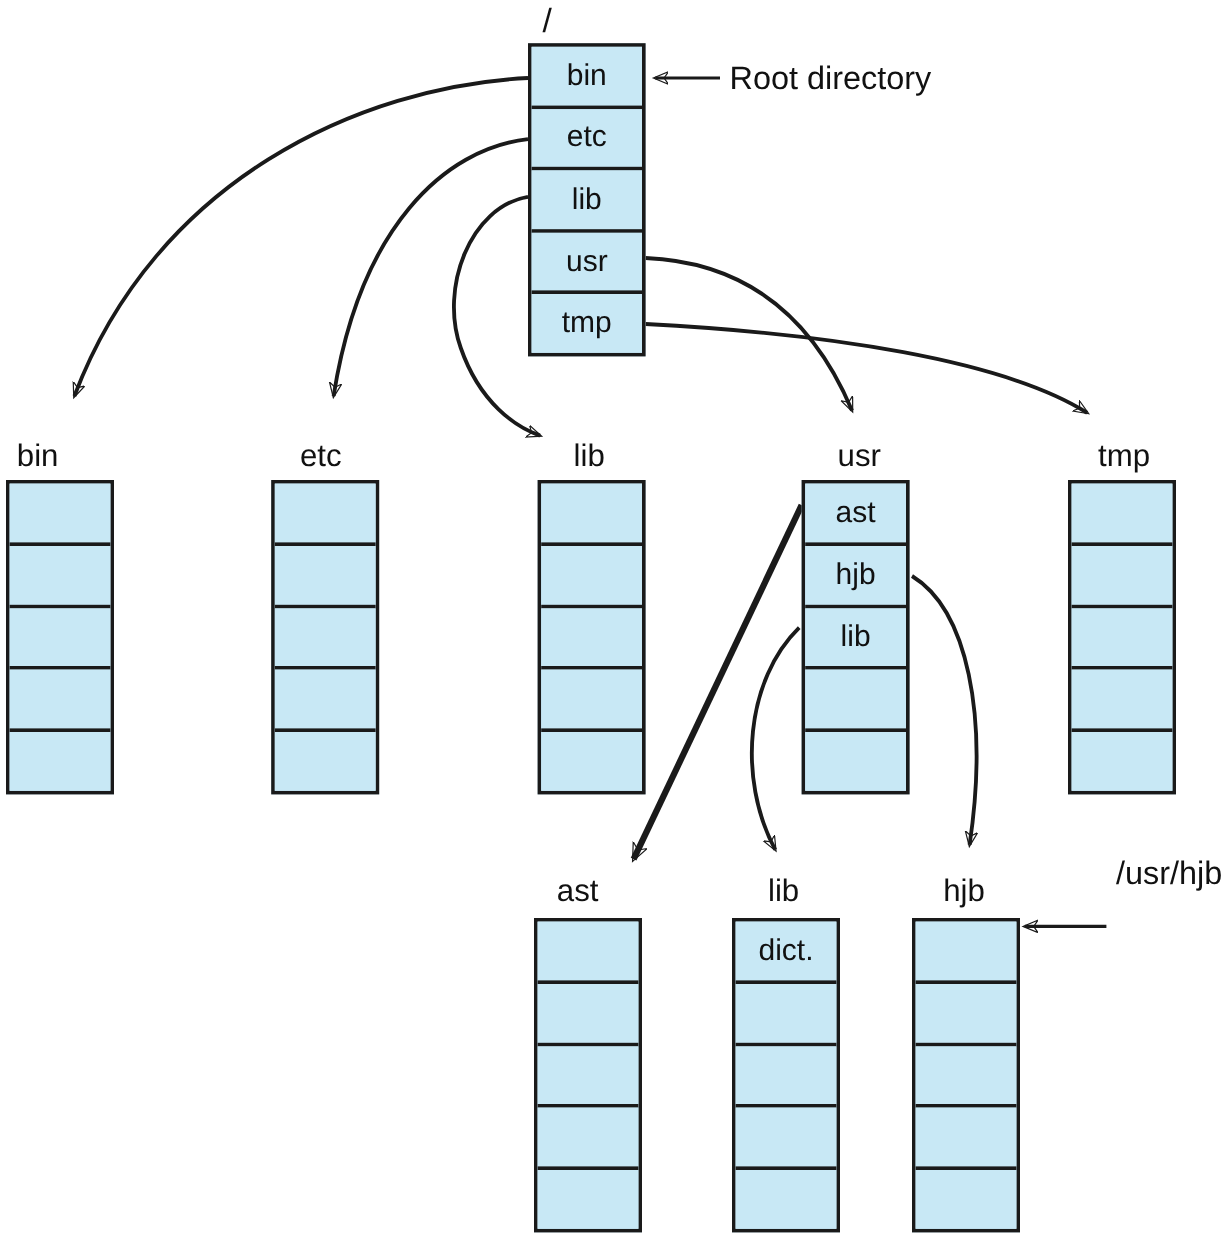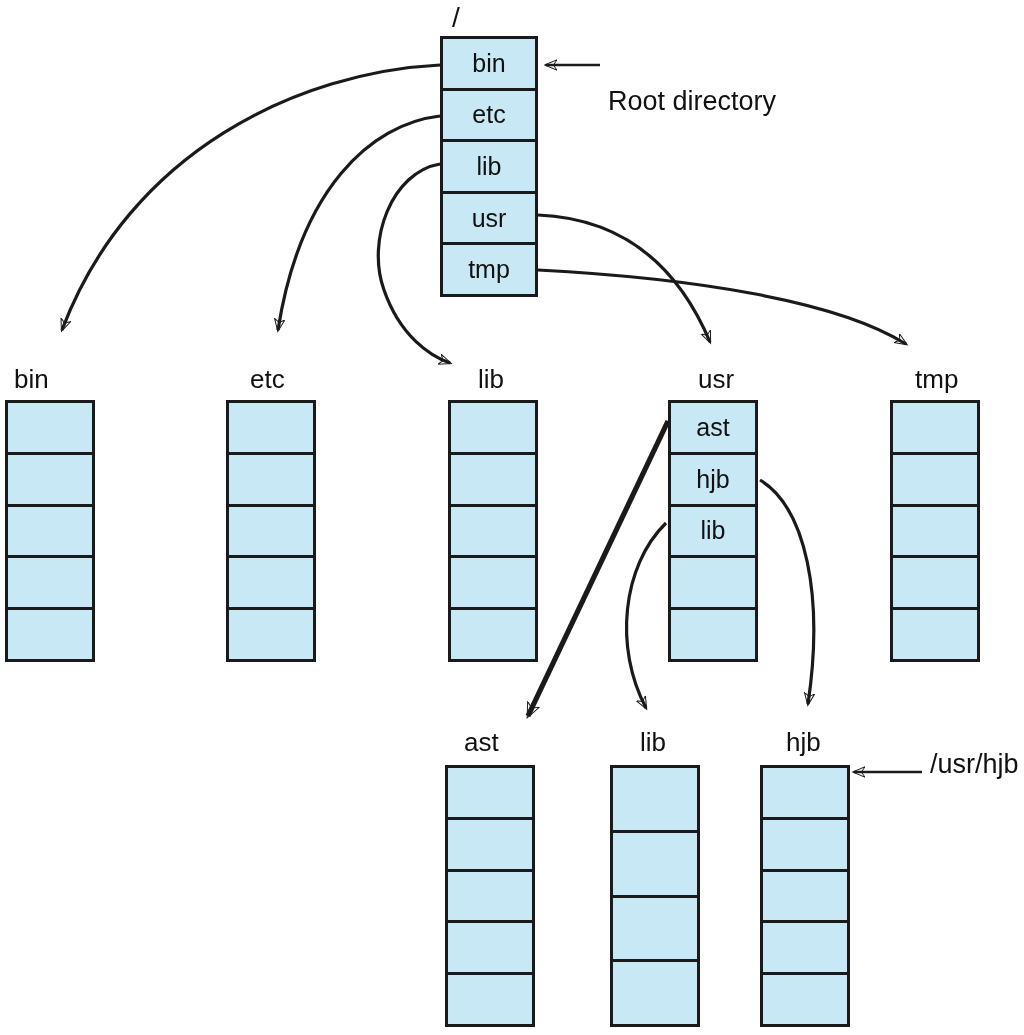--- a/index.html
+++ b/index.html
@@ -44,21 +44,20 @@
     color: #111111;
     white-space: nowrap;
     line-height: 1;
   }
   .annot-label {
     position: absolute;
     font-size: 27px;
     color: #111111;
     white-space: nowrap;
     line-height: 1;
-    margin-top: 36px;
   }
   svg.edges {
     position: absolute;
     left: 0;
     top: 0;
     width: 1024px;
     height: 1035px;
     pointer-events: none;
     overflow: visible;
   }
@@ -187,20 +186,21 @@
 
   <div class="dir-box" style="left:445px; top:765px; width:90px; height:262px;">
     <div class="dir-cell"></div>
     <div class="dir-cell"></div>
     <div class="dir-cell"></div>
     <div class="dir-cell"></div>
     <div class="dir-cell"></div>
   </div>
 
   <div class="dir-box" style="left:610px; top:765px; width:90px; height:262px;">
+    <div class="dir-cell">dict.</div>
     <div class="dir-cell"></div>
     <div class="dir-cell"></div>
     <div class="dir-cell"></div>
     <div class="dir-cell"></div>
   </div>
 
   <div class="dir-box" style="left:760px; top:765px; width:90px; height:262px;">
     <div class="dir-cell"></div>
     <div class="dir-cell"></div>
     <div class="dir-cell"></div>

